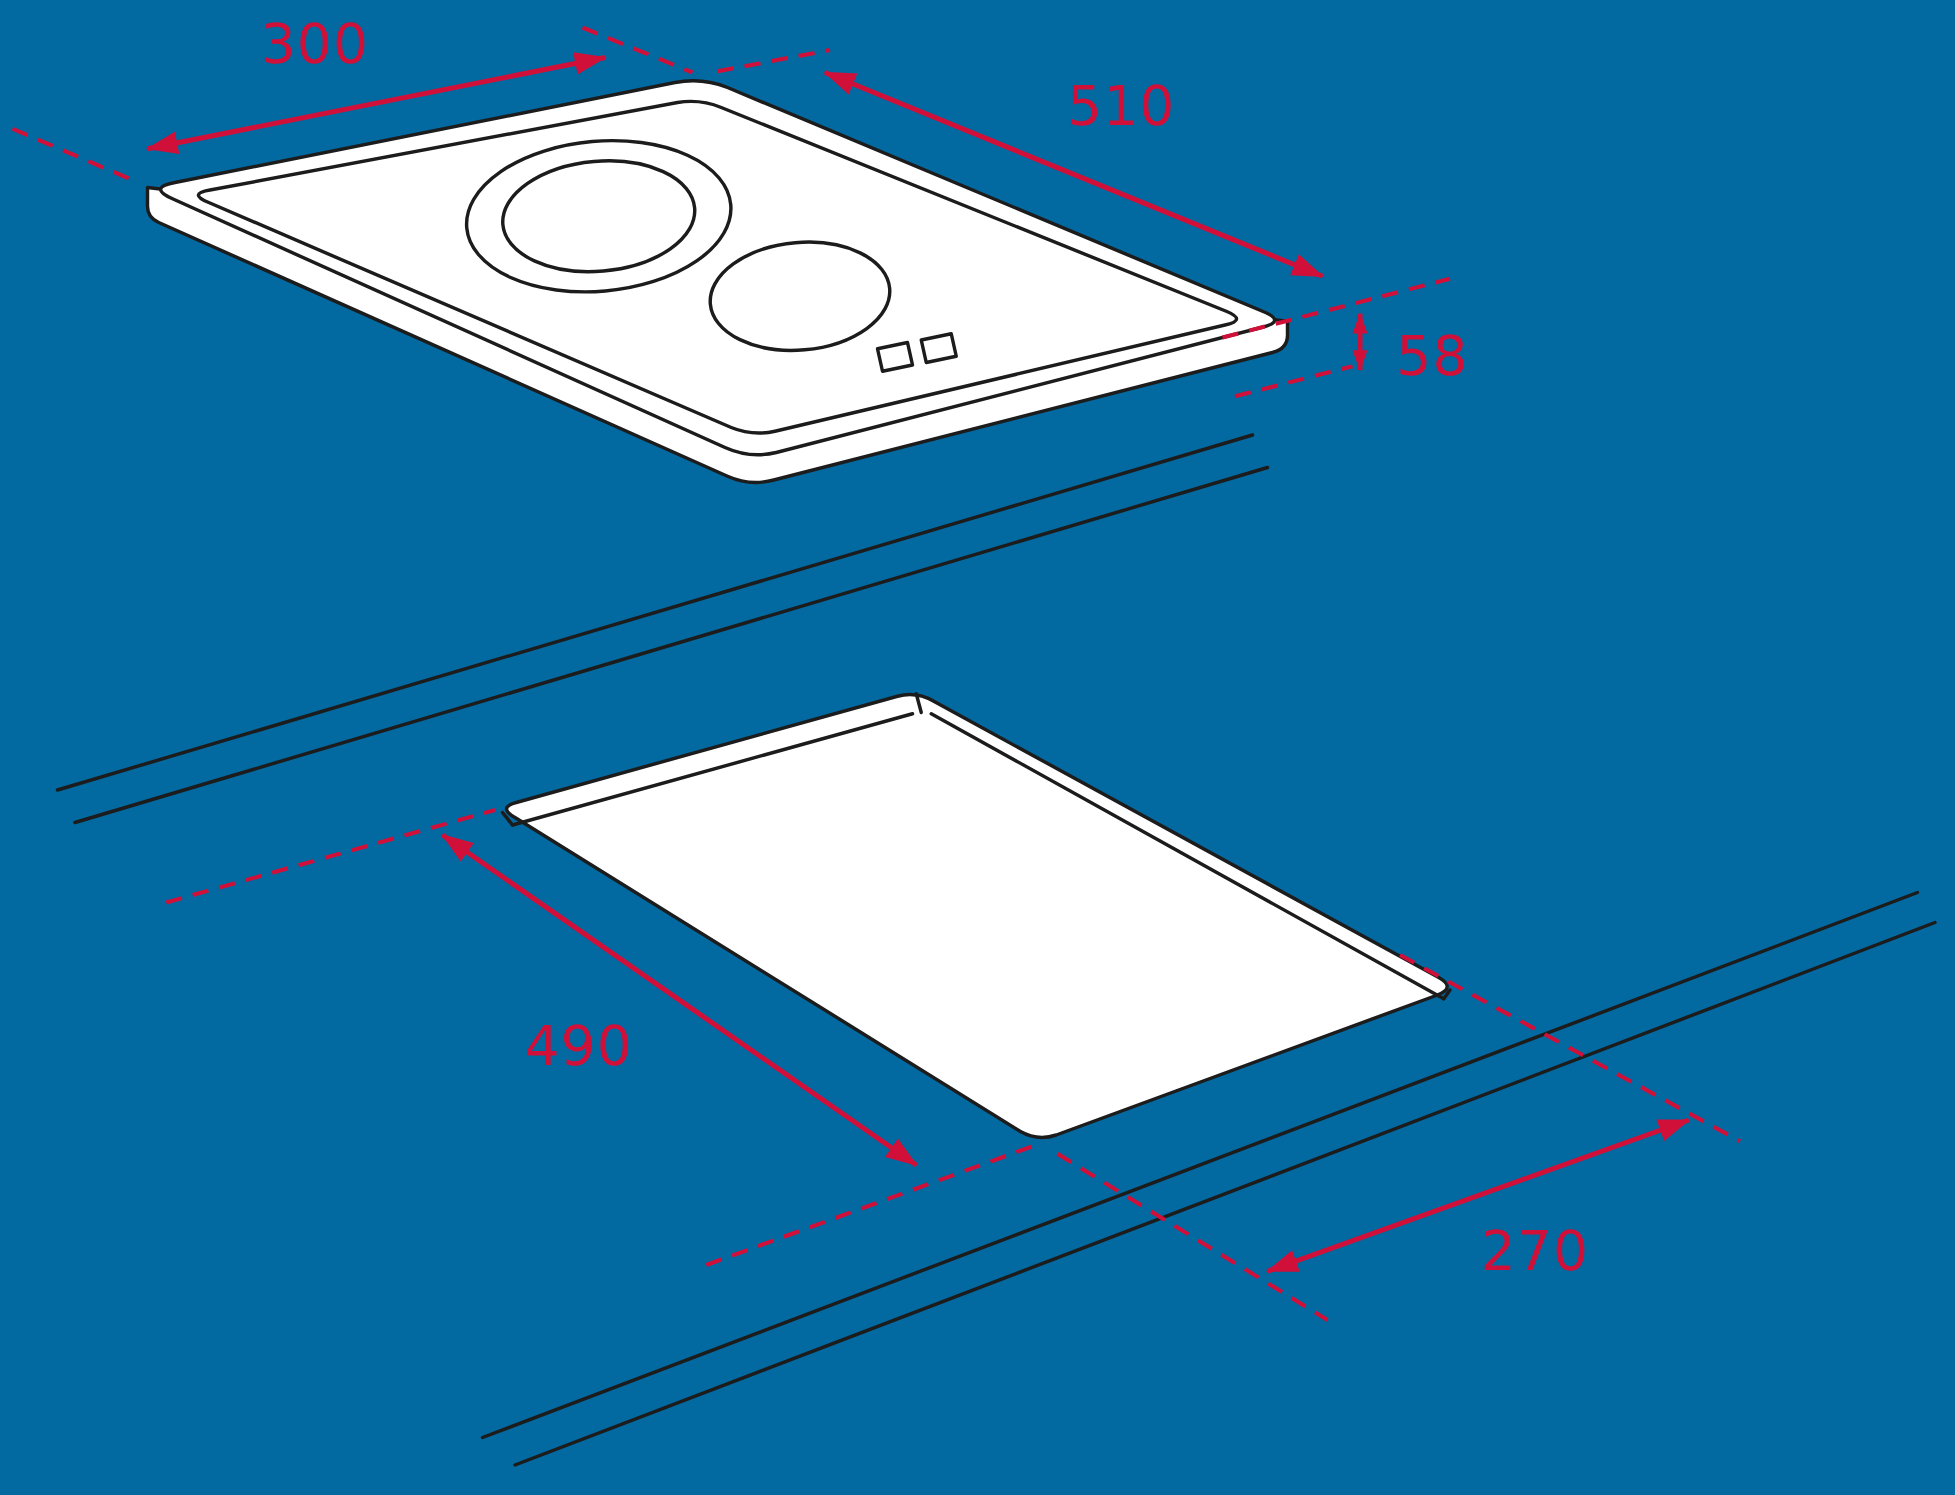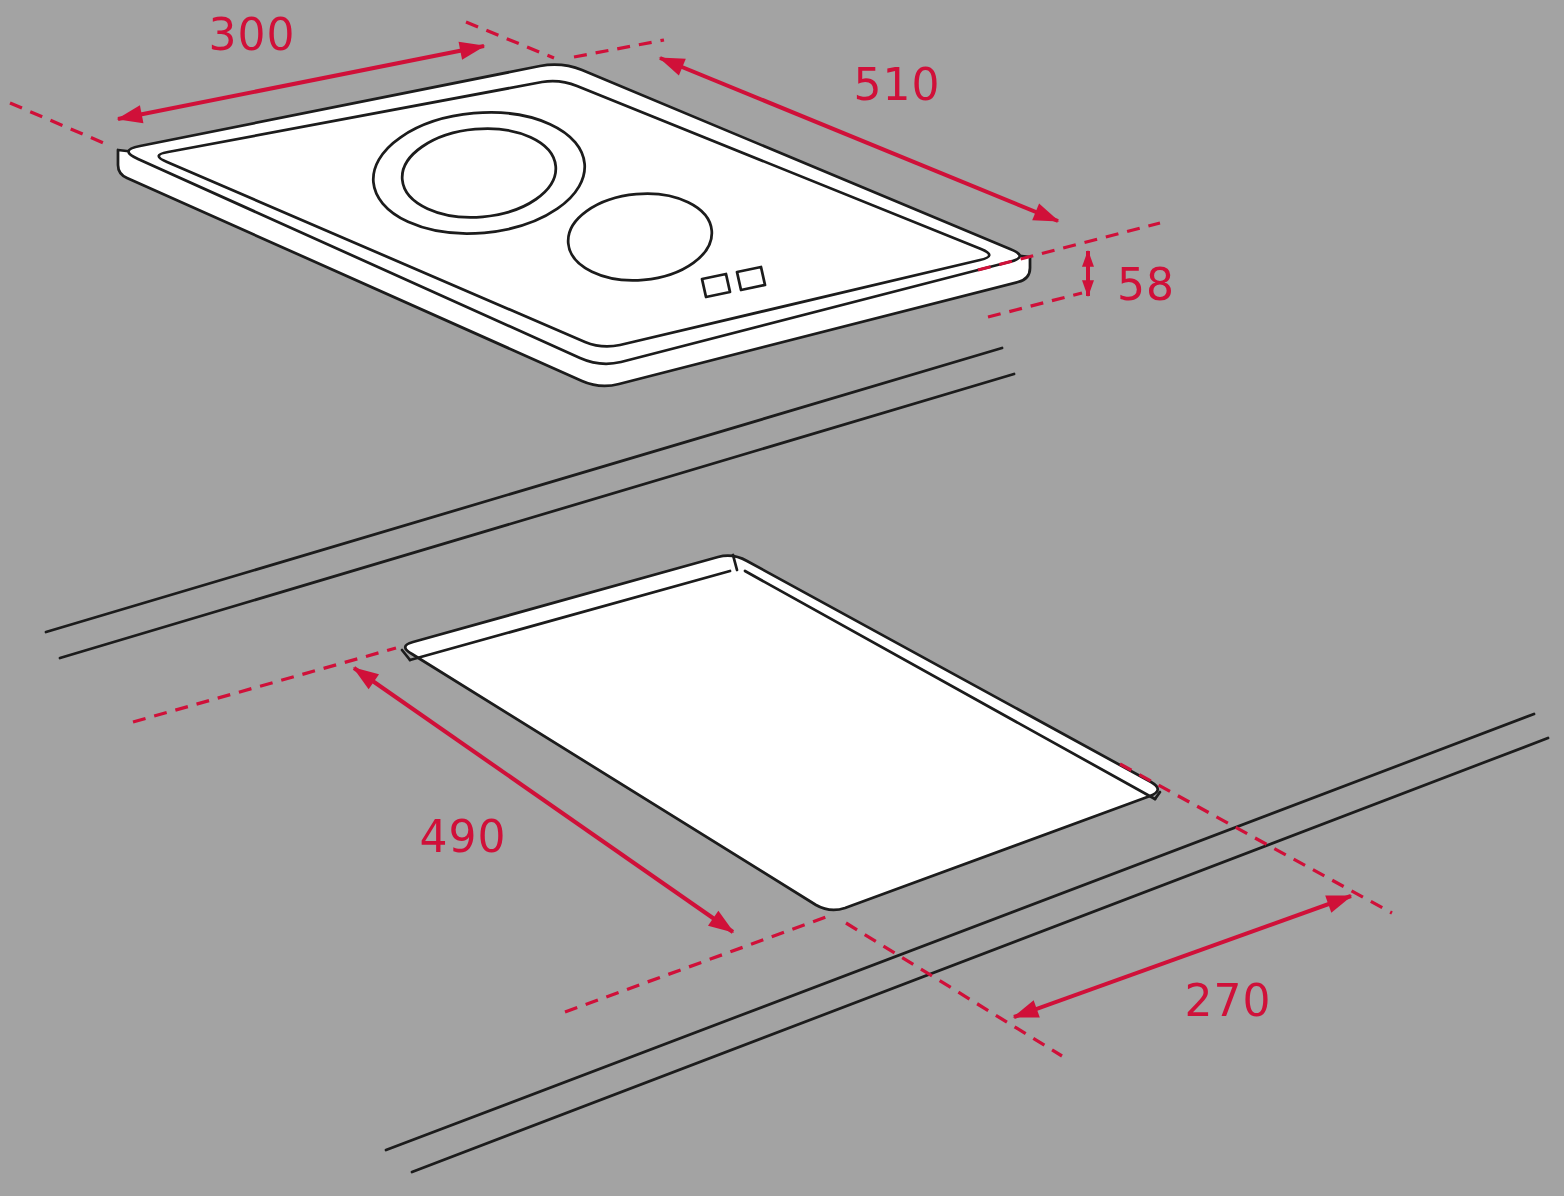--- a/index.html
+++ b/index.html
@@ -4,21 +4,21 @@
 <style>
   html, body {
     margin: 0;
     padding: 0;
     background: #ffffff;
   }
   .stage {
     position: relative;
     width: 1564px;
     height: 1196px;
-    background: #a3a3a3;
+    background: #0369a1;
     overflow: hidden;
     font-family: "DejaVu Sans", "Liberation Sans", sans-serif;
   }
   svg { display: block; }
 
   .blk {
     fill: none;
     stroke: #1c1c1c;
     stroke-width: 2.75;
     stroke-linecap: round;

